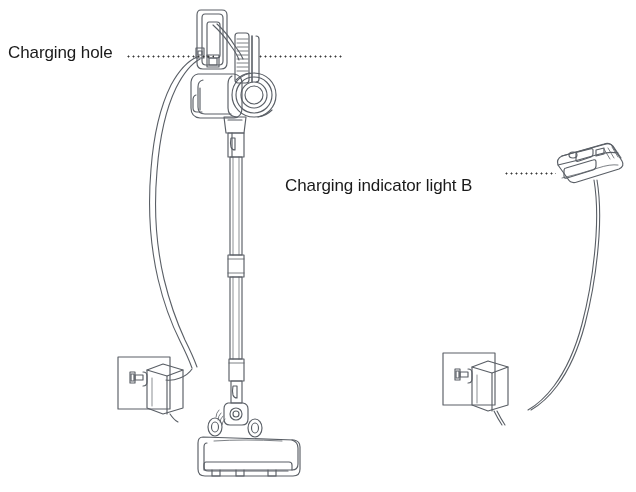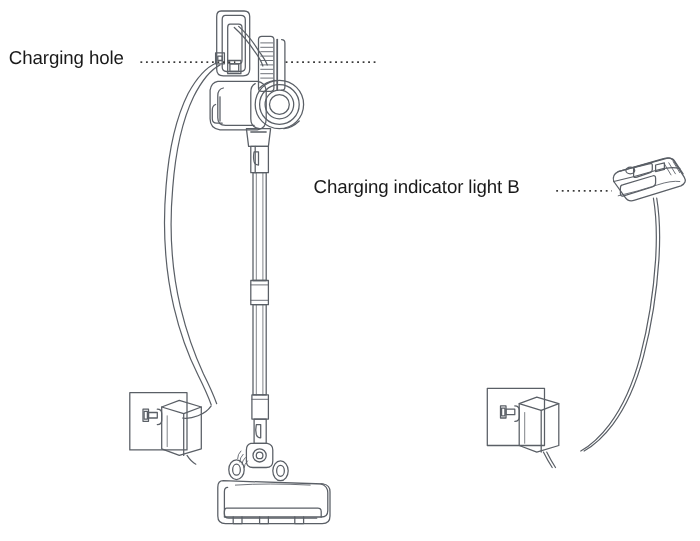--- a/index.html
+++ b/index.html
@@ -34,21 +34,21 @@
     position: absolute;
     white-space: nowrap;
     font-size: 17px;
     line-height: 20px;
     letter-spacing: -0.1px;
     color: #1a1a1a;
     font-family: "Liberation Sans", sans-serif;
   }
   .callout-a-left  { left: 8px;   top: 43px; }
   .callout-a-right { left: 339px; top: 43px; }
-  .callout-b       { left: 285px; top: 160px; }
+  .callout-b       { left: 285px; top: 176px; }
 
   .leader {
     position: absolute;
     height: 3px;
     background-image: radial-gradient(circle, #3a3a3a 0.9px, rgba(0,0,0,0) 1.1px);
     background-size: 5px 3px;
     background-repeat: repeat-x;
     background-position: 0 center;
   }
   .leader-a1 { left: 126px; top: 55px;  width: 88px; }

